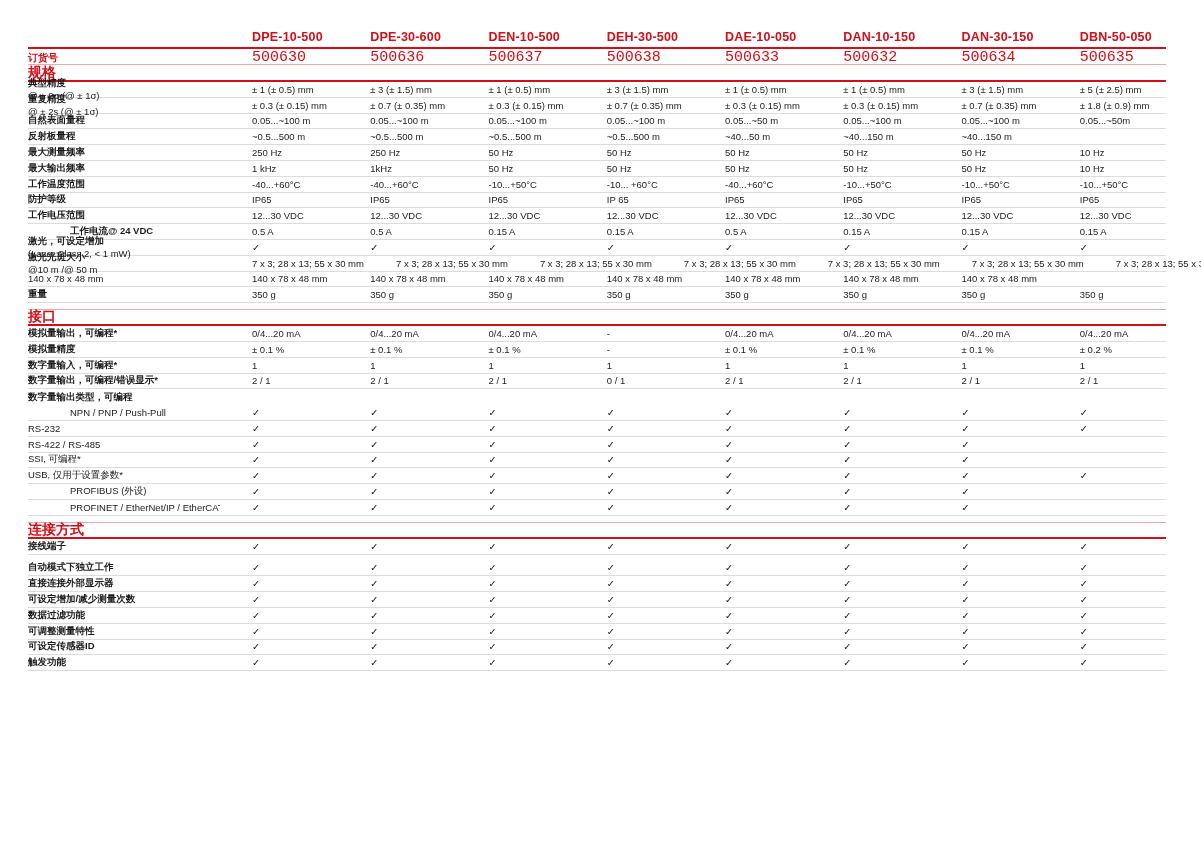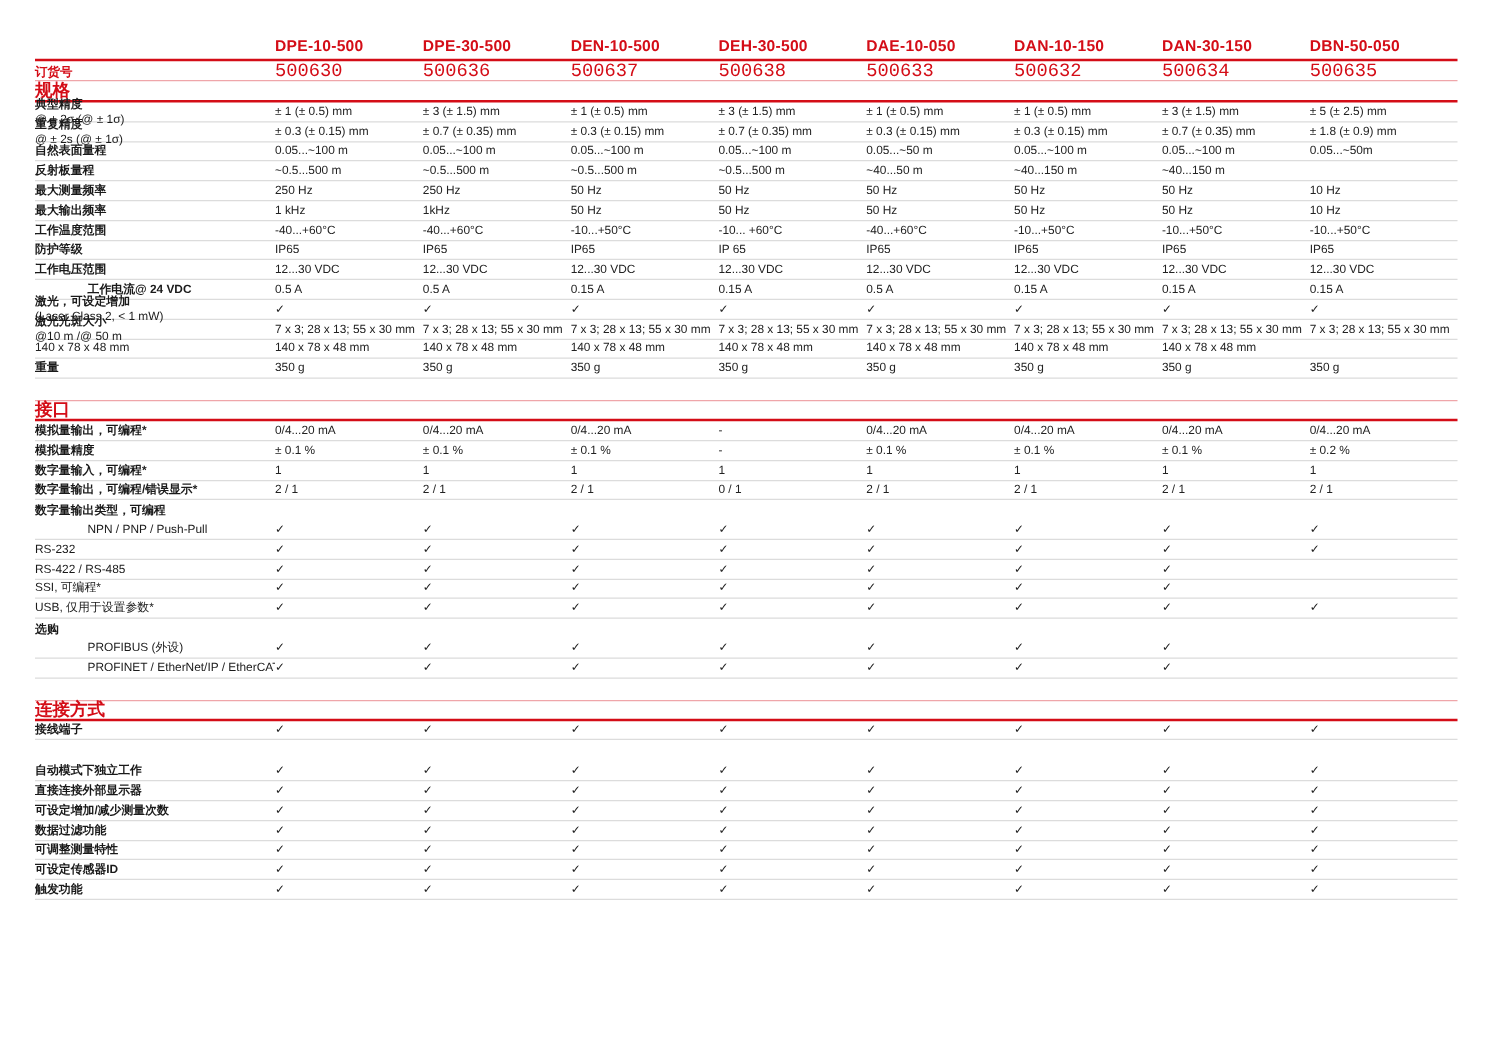--- a/index.html
+++ b/index.html
@@ -2,47 +2,47 @@
 <html><head>
 <meta charset="utf-8">
 <style>
   :root{ --red:#d40d17; --lightred:#efa6aa; --gray:#dcdcdc; --ink:#1a1a1a; }
   html,body{margin:0;padding:0;}
   body{
     width:1201px;height:849px;background:#ffffff;position:relative;
     font-family:"Liberation Sans","DejaVu Sans",sans-serif;color:var(--ink);
   }
   .sheet{position:absolute;left:28px;top:24px;width:1138px;}
-  .grid{display:grid;grid-template-columns:192px repeat(8,1fr);}
+  .grid{display:grid;grid-template-columns:192px repeat(8,1fr);gap:32px;}
   .products{align-items:end;height:20px;padding-bottom:3px;border-bottom:2px solid var(--red);}
   .pname{font-size:12.5px;font-weight:bold;color:var(--red);white-space:nowrap;letter-spacing:.2px;}
   .orow{box-sizing:border-box;height:16px;align-items:center;border-bottom:1px solid var(--lightred);}
   .olabel{font-size:10px;font-weight:bold;color:var(--red);}
   .onum{font-size:15px;color:var(--red);white-space:nowrap;font-family:Liberation Mono, monospace;}
-  .section.gap{margin-top:17px;}
+  .section.gap{margin-top:6px;}
   .shead{box-sizing:border-box;height:17px;display:flex;align-items:center;
          border-bottom:2px solid var(--red);font-size:14px;font-weight:bold;color:var(--red);}
   .section.gap .shead{border-top:1px solid var(--lightred);}
   .brow{box-sizing:border-box;height:15.8px;align-items:center;border-bottom:1px solid var(--gray);font-size:9.5px;}
   .brow.sub{border-bottom:0;font-family:Liberation Serif, serif;}
   .labelcell{white-space:nowrap;overflow:hidden;}
   .labelcell.indent{padding-left:42px;}
   .lblb{font-weight:bold;}
   .lbln{font-weight:normal;}
   .cell{white-space:nowrap;color:#222;overflow:visible;}
   .check{font-size:9.5px;color:#222;}
 </style>
 </head>
 <body>
 
 <div class="sheet">
   <div class="grid products">
       <div></div>
       <div class="pname">DPE-10-500</div>
-      <div class="pname">DPE-30-500</div>
+      <div class="pname">DPE-30-600</div>
       <div class="pname">DEN-10-500</div>
       <div class="pname">DEH-30-500</div>
       <div class="pname">DAE-10-050</div>
       <div class="pname">DAN-10-150</div>
       <div class="pname">DAN-30-150</div>
       <div class="pname">DBN-50-050</div>
     </div>
   <div class="grid orow">
       <div class="olabel">订货号</div>
       <div class="onum">500630</div>
@@ -462,33 +462,20 @@
           <div class="cell">
             <div class="check">✓</div>
           </div>
           <div class="cell">
             <div class="check">✓</div>
           </div>
           <div class="cell">
             <div class="check">✓</div>
           </div>
         </div>
-        <div class="grid brow sub">
-          <div class="labelcell">
-            <div class="lblb">选购</div>
-          </div>
-          <div class="cell"></div>
-          <div class="cell"></div>
-          <div class="cell"></div>
-          <div class="cell"></div>
-          <div class="cell"></div>
-          <div class="cell"></div>
-          <div class="cell"></div>
-          <div class="cell"></div>
-        </div>
         <div class="grid brow">
           <div class="labelcell indent">
             <div class="lbln">PROFIBUS (外设)</div>
           </div>
           <div class="cell">
             <div class="check">✓</div>
           </div>
           <div class="cell">
             <div class="check">✓</div>
           </div>

